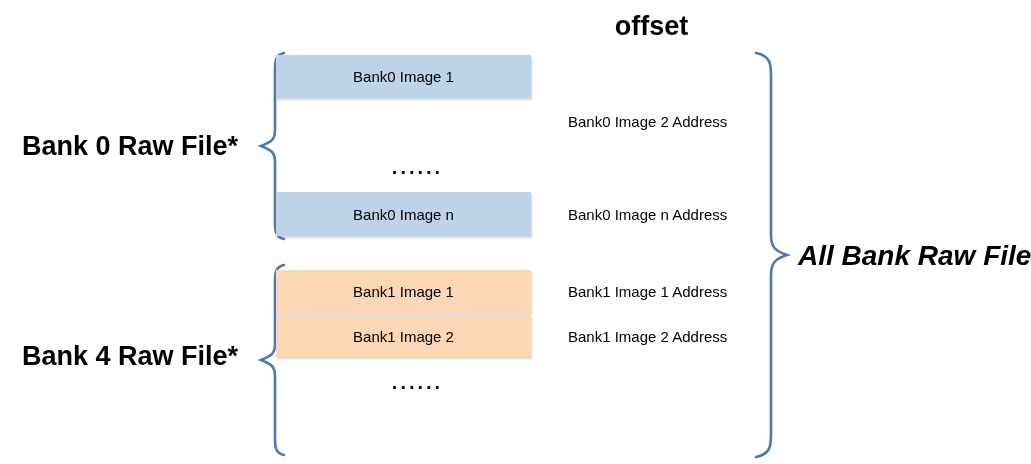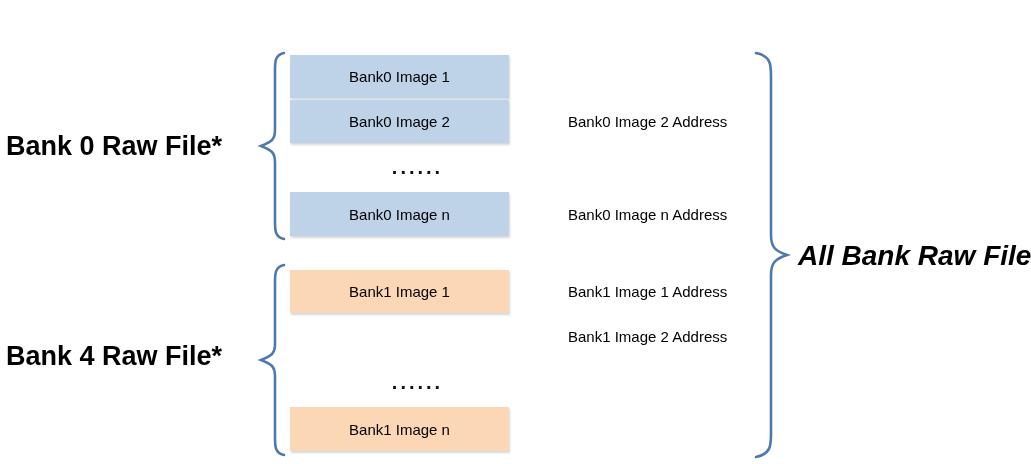--- a/index.html
+++ b/index.html
@@ -18,35 +18,35 @@
   }
   .abs { position: absolute; }
 
   .title {
     left: 568px; top: 8px; width: 167px; height: 36px;
     font-size: 27px; font-weight: bold; text-align: center;
     line-height: 36px; letter-spacing: 0px;
   }
   .group-label {
     left: 6px; width: 248px; height: 36px;
-    font-size: 27px; font-weight: bold; text-align: left;
+    font-size: 27px; font-weight: bold; text-align: center;
     line-height: 36px; white-space: nowrap;
   }
   .group-label.g0 { top: 128px; }
   .group-label.g1 { top: 338px; }
 
   .all-bank-label {
     left: 798px; top: 237px; width: 230px; height: 38px;
     font-size: 28px; font-weight: bold; line-height: 38px;
     white-space: nowrap;
     font-style: italic;
   }
 
   .mem-box {
-    left: 290px; width: 219px;
+    left: 276px; width: 255px;
     display: flex; align-items: center; justify-content: center;
     font-size: 15px;
     box-shadow: 1px 2px 2px rgba(100,110,125,0.28);
   }
   .mem-box.blue  { background: var(--bank0-fill, #BED2E8); }
   .mem-box.orange{ background: var(--bank1-fill, #FBD7B6); }
 
   .b0r1 { top: 55px;  height: 43px; }
   .b0r2 { top: 100px; height: 43px; }
   .b0rn { top: 192px; height: 44px; }
@@ -84,44 +84,44 @@
   }
   .lbrace0 { left: 253px; top: 50px; }
   .lbrace1 { left: 253px; top: 262px; }
   .rbrace  { left: 746px; top: 50px; }
 </style>
 </head>
 <body>
 
 <div class="diagram">
 
+  <div class="abs title">offset</div>
 
   <div class="abs group-label g0">Bank 0 Raw File*</div>
   <div class="abs group-label g1">Bank 4 Raw File*</div>
 
   <div class="abs brace lbrace0">
     <svg width="36" height="192" viewBox="0 0 36 192" aria-hidden="true">
       <path d="M 31 3 C 21 5, 22 13, 22 26 L 22 80 C 22 90, 18 92, 8 96 C 18 100, 22 102, 22 112 L 22 166 C 22 179, 21 187, 31 189"></path>
     </svg>
   </div>
 
   <div class="abs brace lbrace1">
     <svg width="36" height="196" viewBox="0 0 36 196" aria-hidden="true">
       <path d="M 31 3 C 21 5, 22 13, 22 26 L 22 82 C 22 92, 18 94, 8 98 C 18 102, 22 104, 22 114 L 22 170 C 22 183, 21 191, 31 193"></path>
     </svg>
   </div>
 
   <div class="abs mem-box blue b0r1">Bank0 Image 1</div>
-  <div class="abs mem-box blue b0r2">Bank0 Image 2</div>
   <div class="abs dots d0">......</div>
   <div class="abs mem-box blue b0rn">Bank0 Image n</div>
 
   <div class="abs mem-box orange b1r1">Bank1 Image 1</div>
+  <div class="abs mem-box orange b1r2">Bank1 Image 2</div>
   <div class="abs dots d1">......</div>
-  <div class="abs mem-box orange b1rn">Bank1 Image n</div>
 
   <div class="abs addr a0r2">Bank0 Image 2 Address</div>
   <div class="abs addr a0rn">Bank0 Image n Address</div>
 
   <div class="abs addr a1r1">Bank1 Image 1 Address</div>
   <div class="abs addr a1r2">Bank1 Image 2 Address</div>
 
   <div class="abs brace rbrace">
     <svg width="48" height="410" viewBox="0 0 48 410" aria-hidden="true">
       <path d="M 10 3 C 26 6, 25 16, 25 30 L 25 185 C 25 197, 29 201, 41 205 C 29 209, 25 213, 25 225 L 25 380 C 25 394, 26 404, 10 407"></path>

